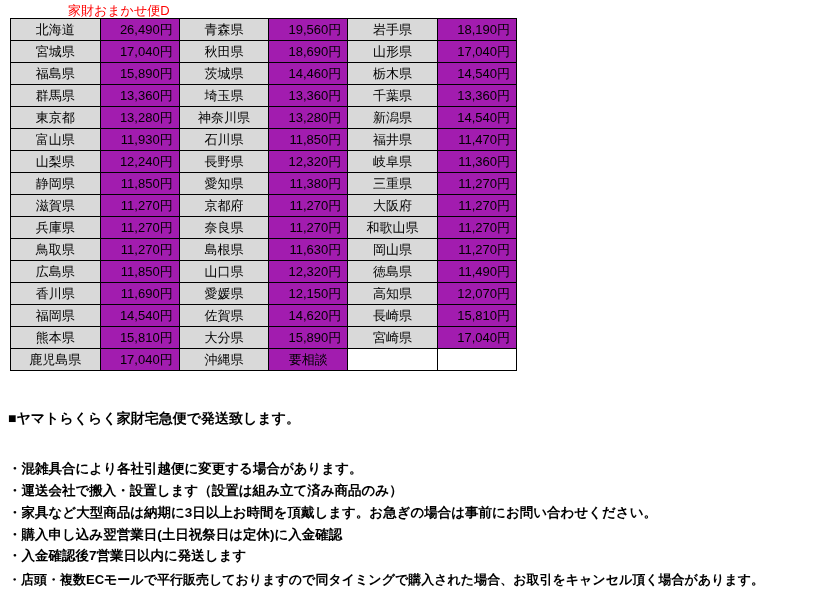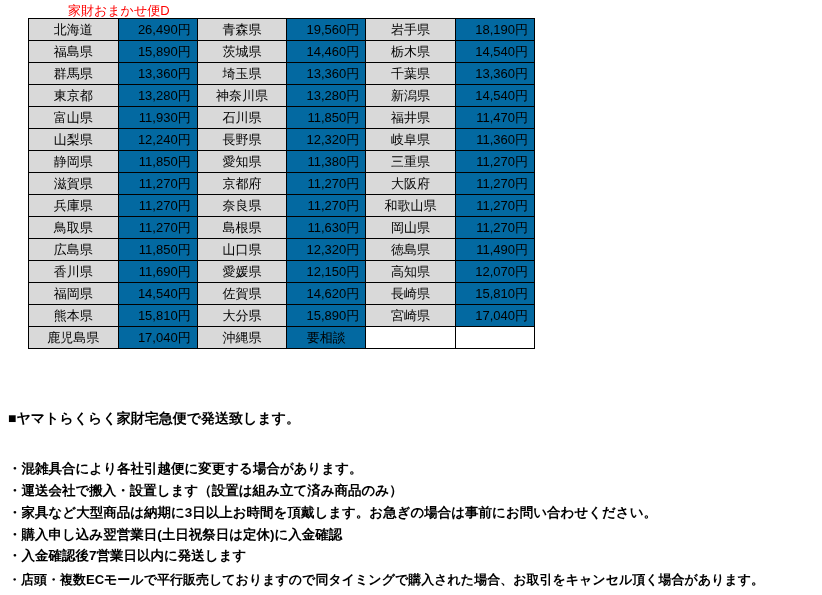--- a/index.html
+++ b/index.html
@@ -24,40 +24,40 @@
     position: absolute;
     left: 68px;
     top: 2px;
     font-size: 13px;
     color: #ff0000;
     white-space: nowrap;
     letter-spacing: 0px;
   }
   table.fee-table {
     position: absolute;
-    left: 28px;
+    left: 10px;
     top: 18px;
     border-collapse: collapse;
     table-layout: fixed;
     width: 507px;
   }
   table.fee-table td {
     border: 1px solid #000000;
     height: 22px;
     font-size: 13px;
     padding: 0 6px;
     box-sizing: border-box;
   }
   td.pref {
     background: #d9d9d9;
     text-align: center;
     width: 85px;
   }
   td.price {
-    background: #0369a1;
+    background: #a21caf;
     text-align: right;
     width: 75px;
   }
   td.price.note {
     text-align: center;
   }
   td.empty-none {
     border: none;
     background: #ffffff;
   }
@@ -95,20 +95,28 @@
 
   <table class="fee-table">
     <tbody>
         <tr>
           <td class="pref">北海道</td>
           <td class="price">26,490円</td>
           <td class="pref">青森県</td>
           <td class="price">19,560円</td>
           <td class="pref">岩手県</td>
           <td class="price">18,190円</td>
+        </tr>
+        <tr>
+          <td class="pref">宮城県</td>
+          <td class="price">17,040円</td>
+          <td class="pref">秋田県</td>
+          <td class="price">18,690円</td>
+          <td class="pref">山形県</td>
+          <td class="price">17,040円</td>
         </tr>
         <tr>
           <td class="pref">福島県</td>
           <td class="price">15,890円</td>
           <td class="pref">茨城県</td>
           <td class="price">14,460円</td>
           <td class="pref">栃木県</td>
           <td class="price">14,540円</td>
         </tr>
         <tr>

